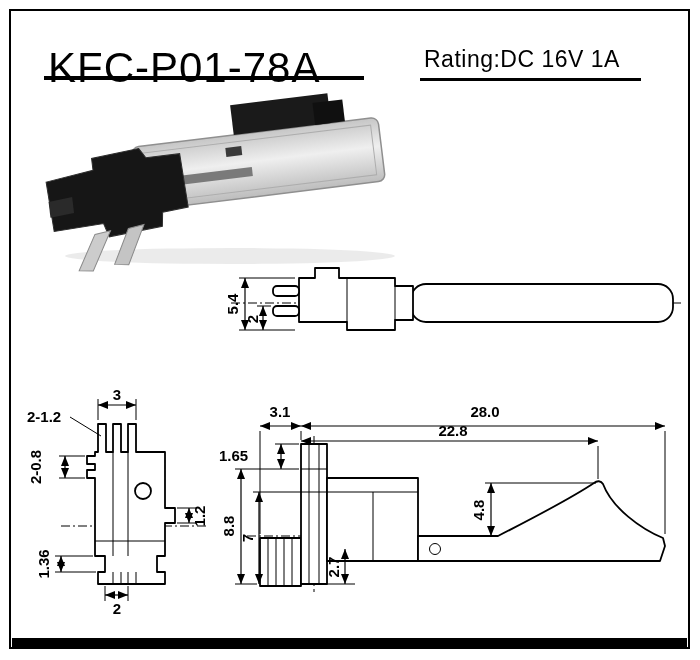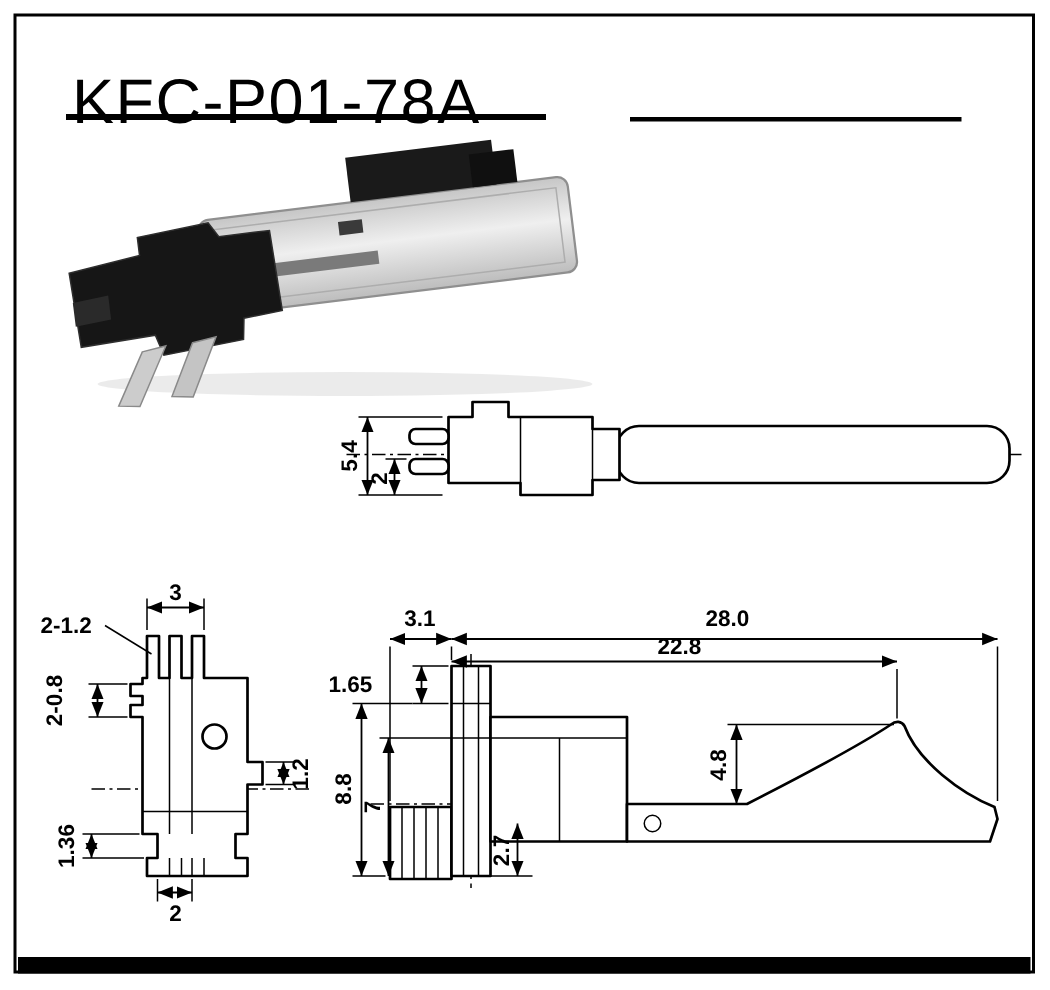--- a/index.html
+++ b/index.html
@@ -31,20 +31,21 @@
         <path d="M0,1.2 L9.5,5 L0,8.8 Z" fill="#000"></path>
       </marker>
     </defs>
   </svg>
 
   <div class="frame"></div>
   <div class="bottom-bar"></div>
 
   <div class="title">KFC-P01-78A</div>
   <div class="title-underline"></div>
+  <div class="rating">Rating:DC 16V 1A</div>
   <div class="rating-underline"></div>
 
   <svg class="draw" style="left:35px;top:98px" width="370" height="178" viewBox="0 0 370 178">
     <defs>
       <linearGradient id="gb" x1="0" y1="0" x2="0" y2="1">
         <stop offset="0" stop-color="#c6c6c6"></stop>
         <stop offset="0.45" stop-color="#efefef"></stop>
         <stop offset="1" stop-color="#bdbdbd"></stop>
       </linearGradient>
     </defs>

